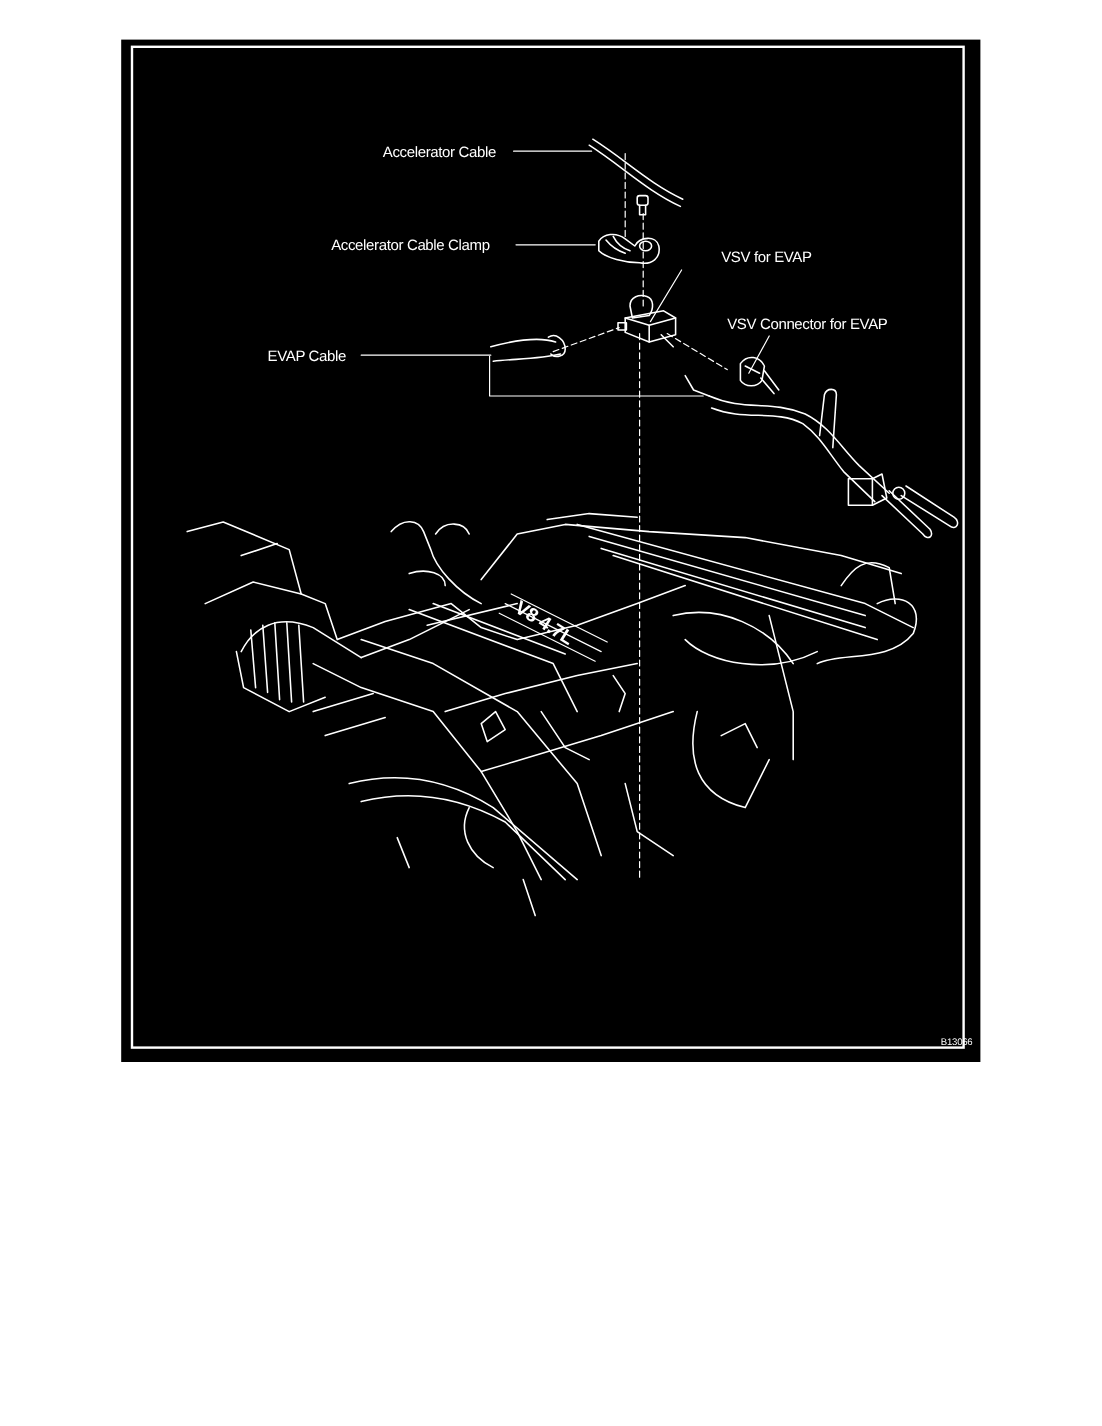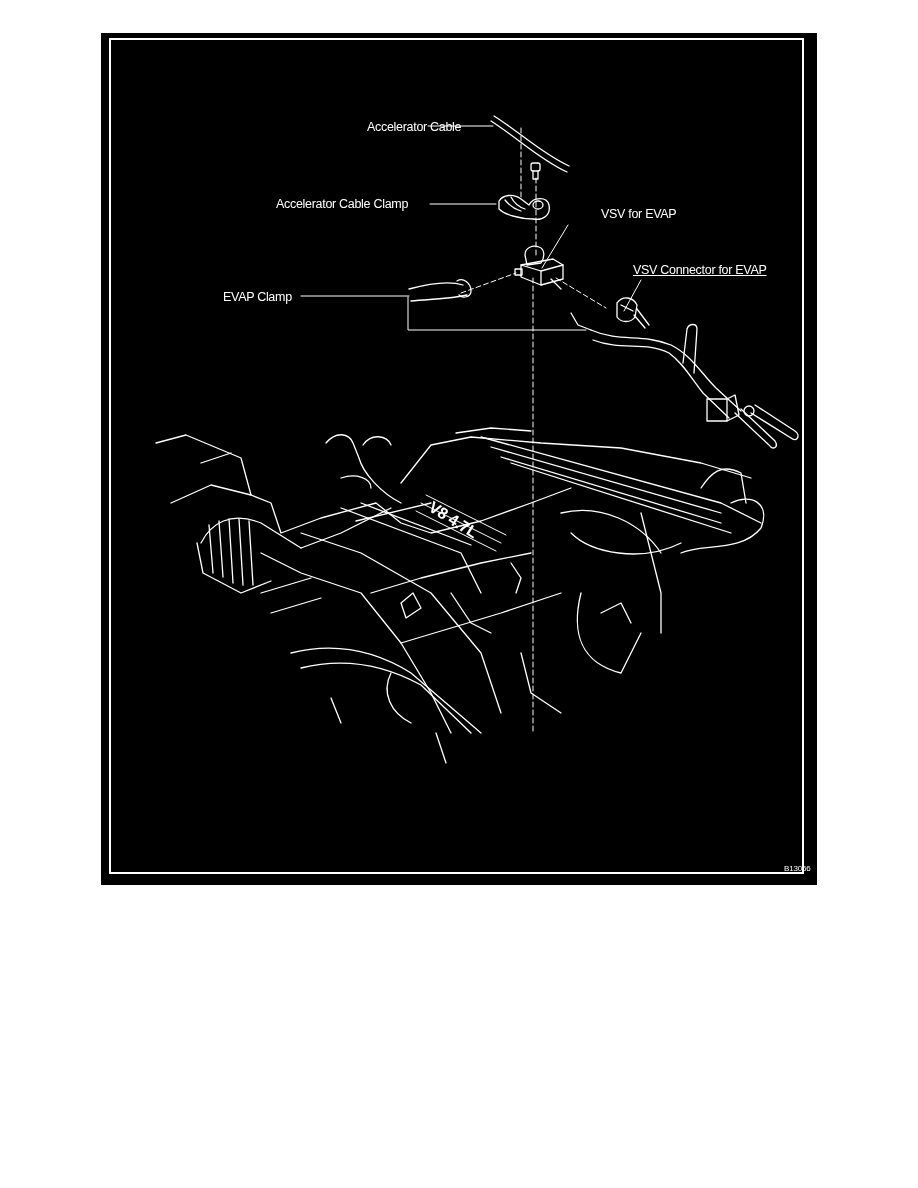--- a/index.html
+++ b/index.html
@@ -134,20 +134,20 @@
 
     <g stroke-width="1">
       <path d="M320 470 L400 510"></path>
       <path d="M315 478 L395 518"></path>
       <path d="M325 462 L405 502"></path>
     </g>
   </svg>
 
   <div class="label" style="left:325px;top:480px;transform:rotate(32deg);font-weight:bold;font-size:16px;">V8 4.7L</div>
 
-  <div class="label" style="left:218px;top:87px;margin-left:48px;">Accelerator Cable</div>
+  <div class="label" style="left:218px;top:87px;">Accelerator Cable</div>
   <div class="label" style="left:175px;top:164px;">Accelerator Cable Clamp</div>
   <div class="label" style="left:500px;top:174px;">VSV for EVAP</div>
-  <div class="label" style="left:532px;top:230px;text-decoration:underline;">VSV Connector for EVAP</div>
-  <div class="label" style="left:122px;top:257px;">EVAP Clamp</div>
+  <div class="label" style="left:505px;top:230px;">VSV Connector for EVAP</div>
+  <div class="label" style="left:122px;top:257px;">EVAP Cable</div>
 
   <div class="code" style="left:667px;top:831px;padding-left:16px;">B13066</div>
 </div>
 
 </body></html>

